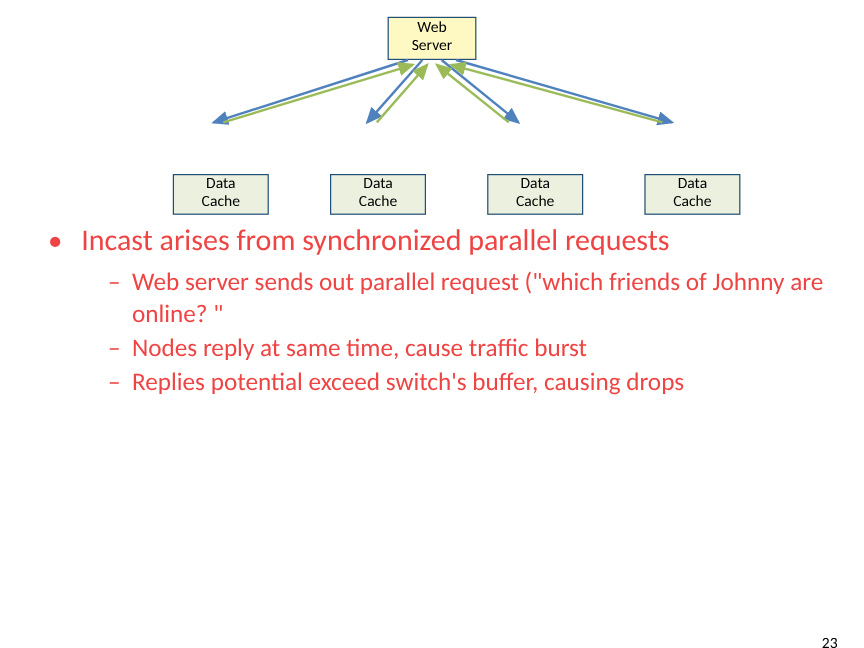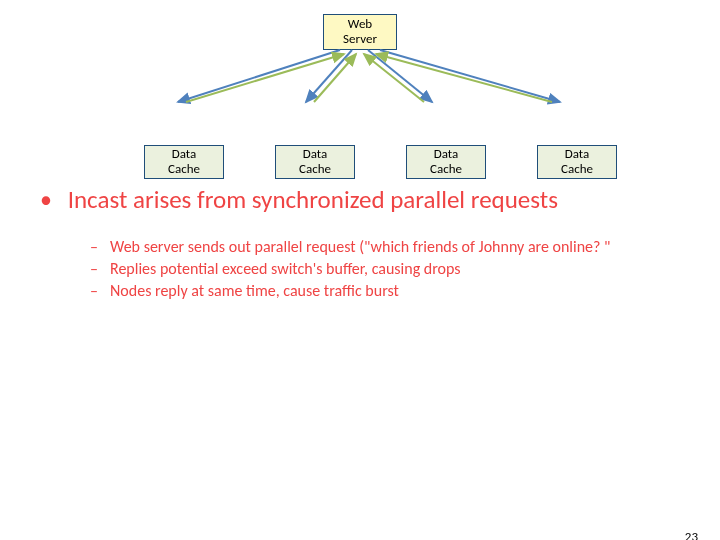--- a/index.html
+++ b/index.html
@@ -71,23 +71,23 @@
     content: "•";
     display: inline-block;
     width: 22px;
     margin-left: -22px;
     font-size: 24px;
     vertical-align: 0;
   }
   ul.main > li { padding-left: 22px; }
   ul.sub {
     list-style: none;
-    margin-top: 22px;
+    margin-top: 6px;
     margin-left: 28px;
-    font-size: 16px;
+    font-size: 21px;
   }
   ul.sub > li { padding-left: 20px; margin-bottom: 2px; }
   ul.sub > li::before {
     content: "–";
     display: inline-block;
     width: 20px;
     margin-left: -20px;
   }
   .page-num {
     position: absolute;
@@ -136,22 +136,22 @@
       <line x1="552" y1="88" x2="376" y2="40" stroke="#9BBB59" stroke-width="2" marker-end="url(#ah-green)"></line>
     </svg>
   </div>
 
   <div class="content">
     <ul class="main">
       <li>
         <span>Incast arises from synchronized parallel requests</span>
         <ul class="sub">
           <li>Web server sends out parallel request ("which friends of Johnny are online? "</li>
+          <li>Nodes reply at same time, cause traffic burst</li>
           <li>Replies potential exceed switch's buffer, causing drops</li>
-          <li>Nodes reply at same time, cause traffic burst</li>
         </ul>
       </li>
     </ul>
   </div>
 
   <div class="page-num">23</div>
 
 </div>
 
 </body></html>

